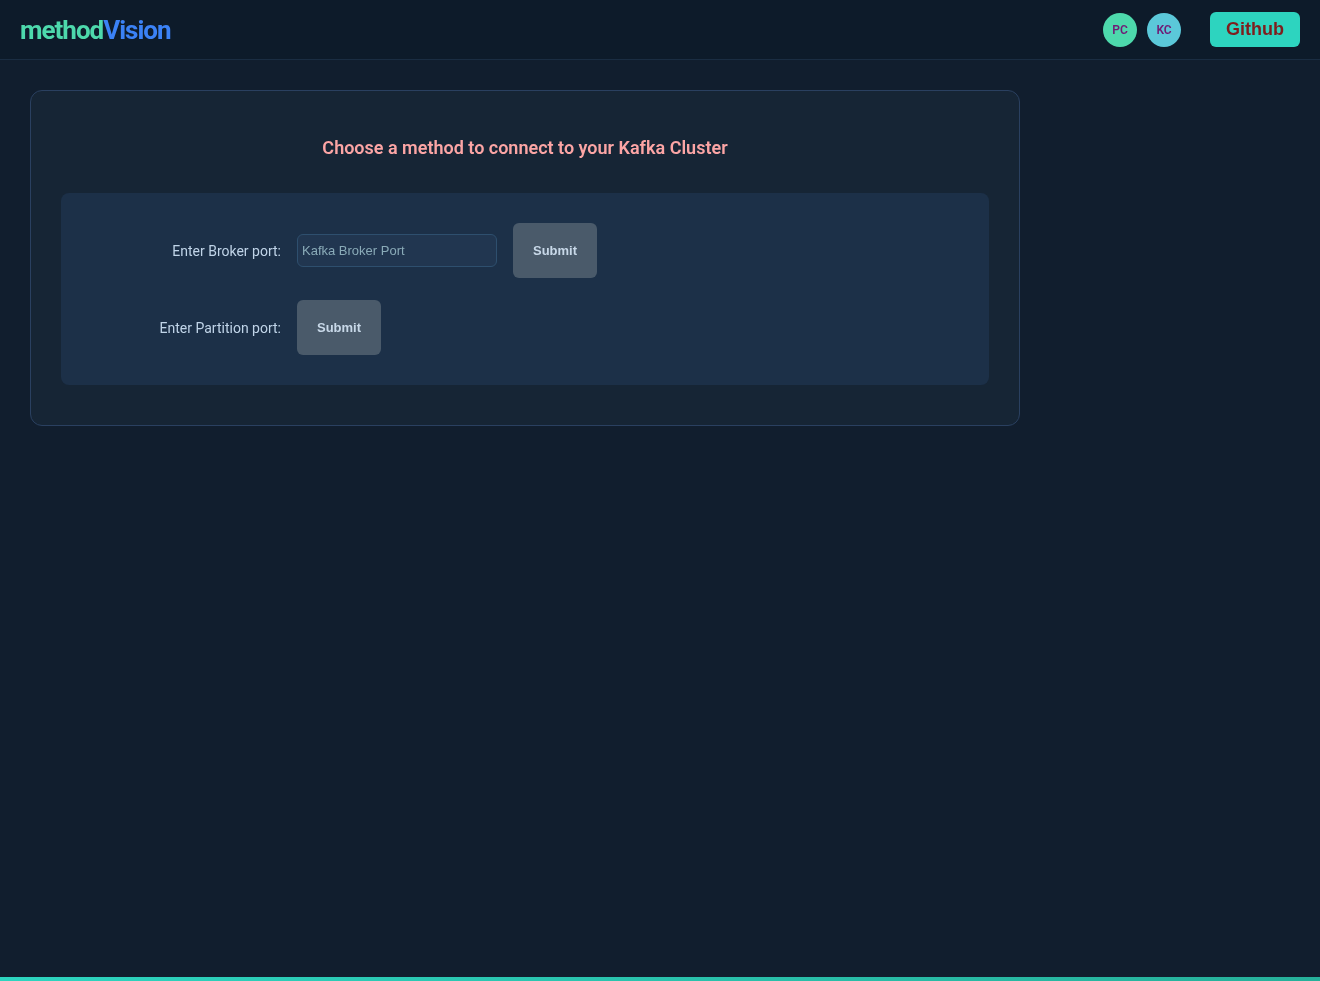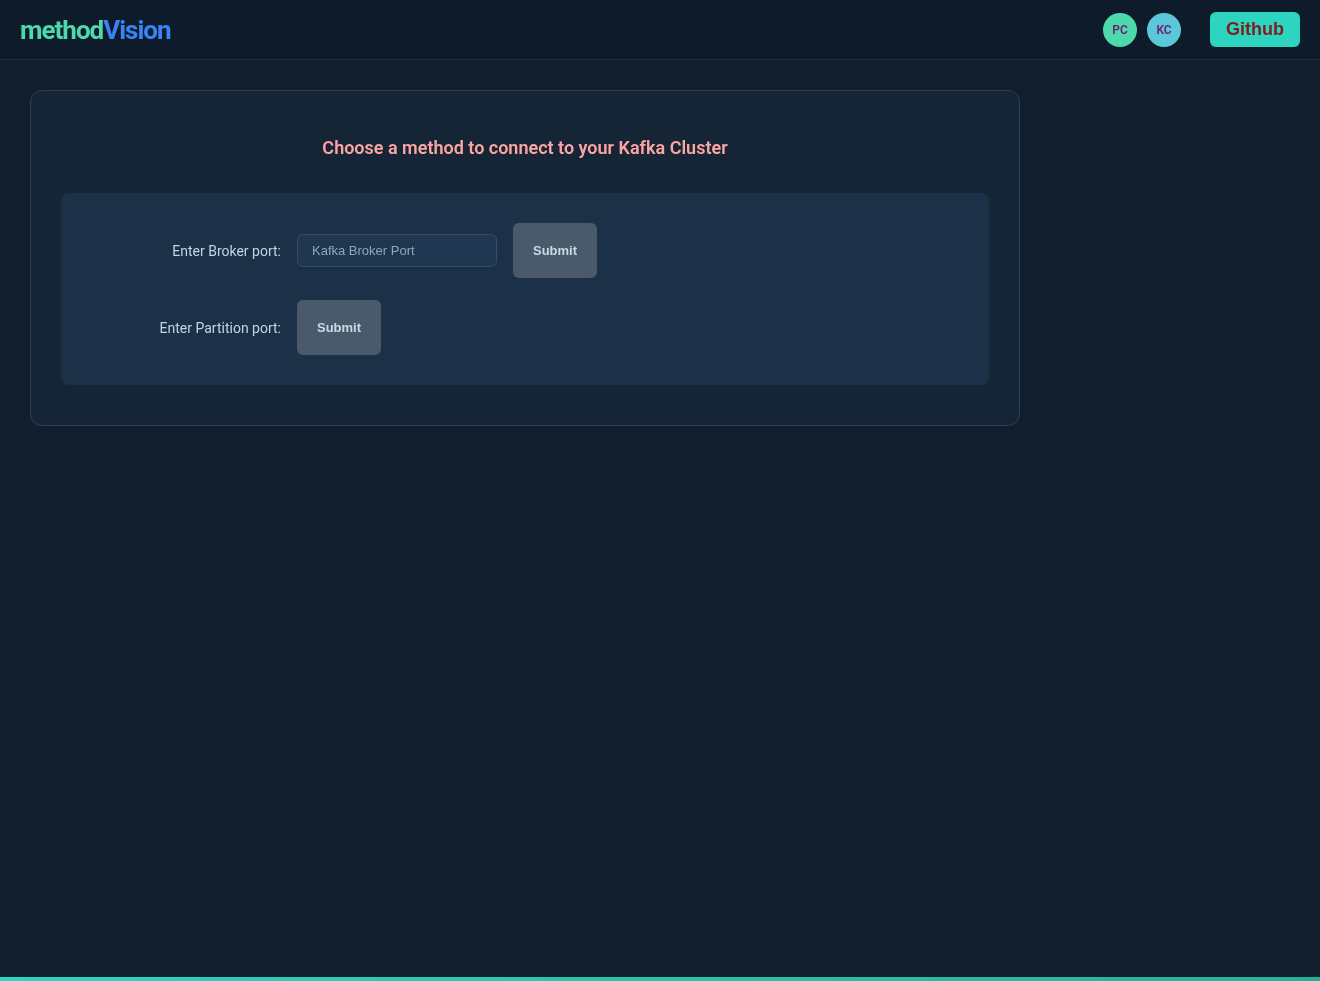--- a/index.html
+++ b/index.html
@@ -160,21 +160,21 @@
       color: #c0d4e8;
       white-space: nowrap;
       min-width: 180px;
       text-align: right;
     }
 
     .form-input {
       background-color: #213650;
       border: 1px solid #2e4f6e;
       border-radius: 6px;
-      padding: 8px 14px;
+      padding: 8px 4px;
       font-size: 13px;
       color: #8aabb8;
       width: 200px;
       outline: none;
     }
 
     .form-input::placeholder {
       color: #8aabb8;
     }
 

